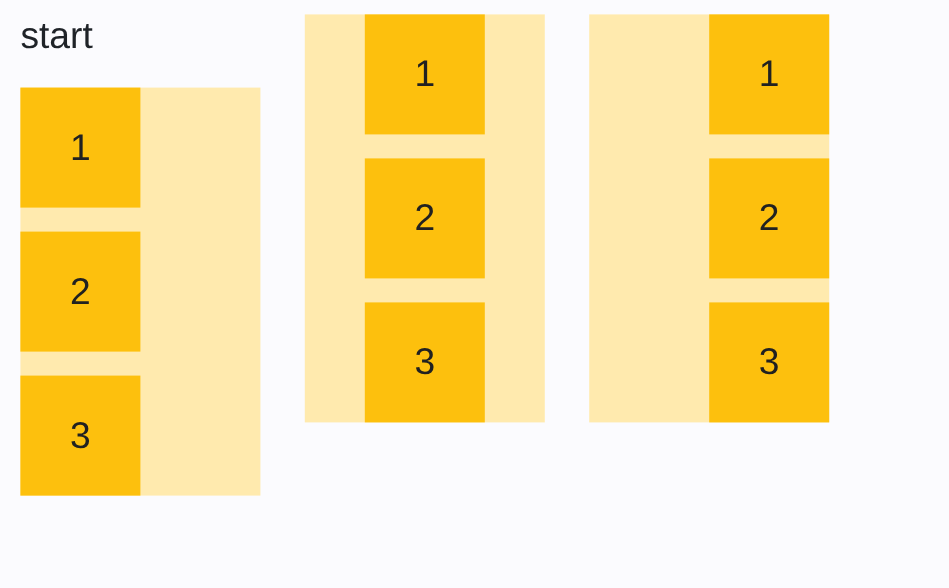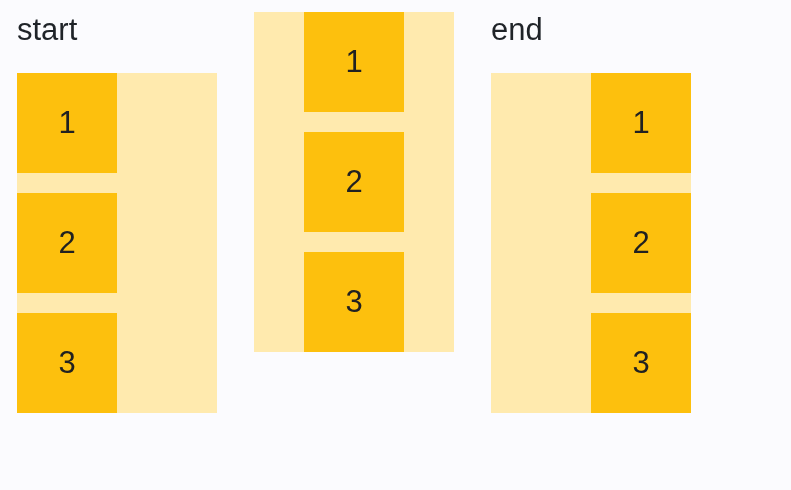--- a/index.html
+++ b/index.html
@@ -69,21 +69,20 @@
 
   <div class="panel">
     <div class="items-container align-center">
       <div class="flex-item">1</div>
       <div class="flex-item">2</div>
       <div class="flex-item">3</div>
     </div>
   </div>
 
   <div class="panel">
-    <div class="panel-label">end</div>
     <div class="items-container align-end">
       <div class="flex-item">1</div>
       <div class="flex-item">2</div>
       <div class="flex-item">3</div>
     </div>
   </div>
 
 </div>
 
 </body></html>

